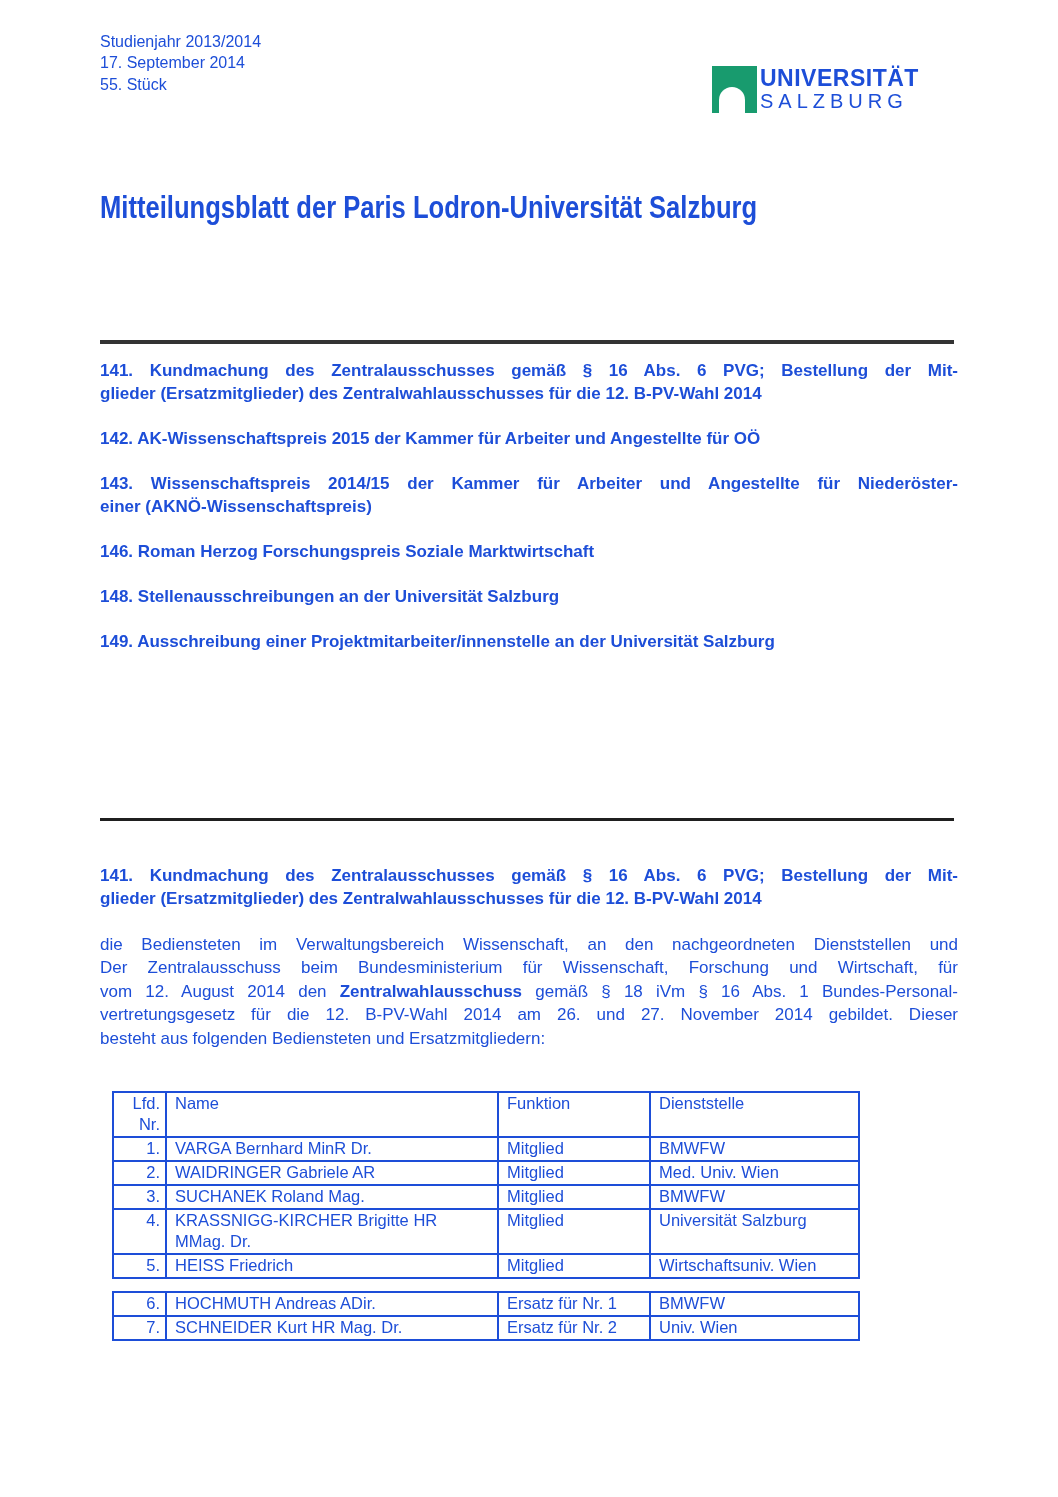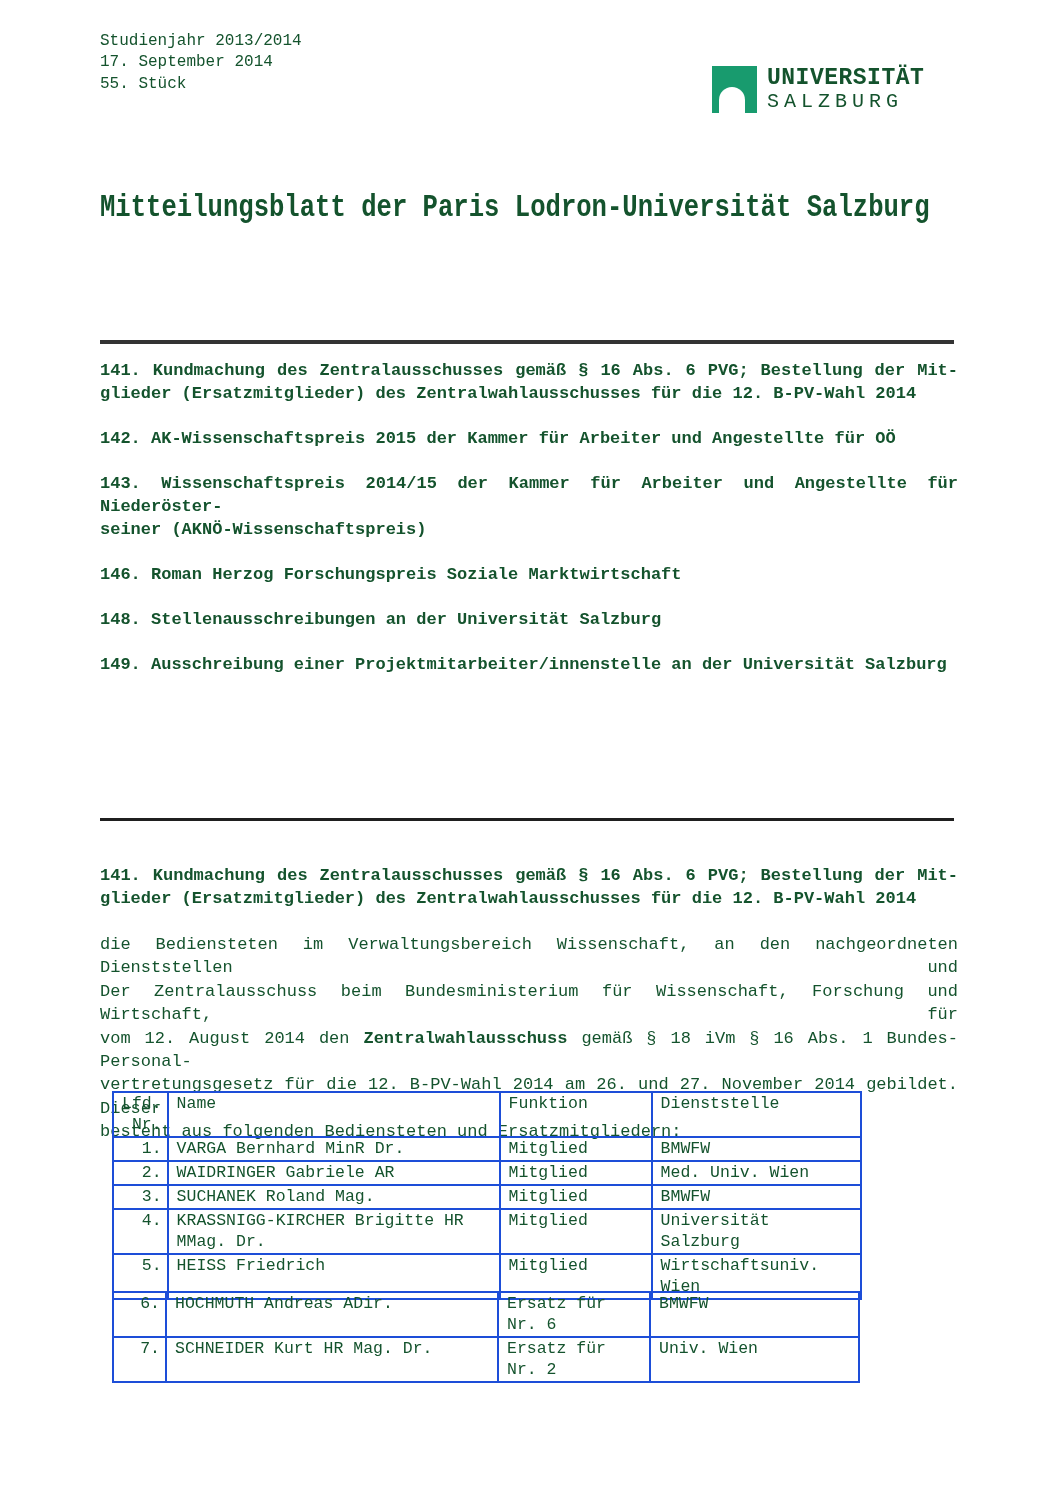--- a/index.html
+++ b/index.html
@@ -1,41 +1,41 @@
 <!DOCTYPE html>
 <html><head>
 <meta charset="utf-8">
 <style>
   html, body { margin: 0; padding: 0; background: #ffffff; }
   .page {
     position: relative;
     width: 1058px;
     height: 1497px;
     background: #ffffff;
-    font-family: Liberation Mono, monospace;
-    color: #14532d;
+    font-family: Liberation Sans, sans-serif;
+    color: #1d4ed8;
     overflow: hidden;
   }
 
   
   .masthead {
     position: absolute; left: 100px; top: 31px;
     font-size: 16px; line-height: 21.3px;
   }
 
   
   .logo { position: absolute; left: 712px; top: 66px; display: flex; }
   .logo-mark { width: 45px; height: 47px; position: relative; flex: 0 0 auto; }
   .logo-arch {
     position: absolute; left: 7px; bottom: 0;
     width: 26px; height: 26px;
     background: #ffffff;
     border-radius: 13px 13px 0 0;
   }
-  .logo-text { margin-left: 10px; padding-top: 1px; }
+  .logo-text { margin-left: 3px; padding-top: 1px; }
   .logo-line1 { font-size: 23px; font-weight: bold; line-height: 23px; letter-spacing: 0.5px; white-space: nowrap; }
   .logo-line2 { font-size: 20px; font-weight: normal; line-height: 23px; letter-spacing: 5px; white-space: nowrap; }
 
   
   .doc-title {
     position: absolute; left: 100px; top: 189px;
     font-size: 32px; font-weight: bold; white-space: nowrap;
     transform: scaleX(0.8); transform-origin: left top;
   }
 
@@ -111,21 +111,21 @@
   <div class="toc">
     <div class="toc-item">
       <div class="jline">141. Kundmachung des Zentralausschusses gemäß § 16 Abs. 6 PVG; Bestellung der Mit-</div>
       <div>glieder (Ersatzmitglieder) des Zentralwahlausschusses für die 12. B-PV-Wahl 2014</div>
     </div>
     <div class="toc-item">
       <div>142. AK-Wissenschaftspreis 2015 der Kammer für Arbeiter und Angestellte für OÖ</div>
     </div>
     <div class="toc-item">
       <div class="jline">143. Wissenschaftspreis 2014/15 der Kammer für Arbeiter und Angestellte für Niederöster-</div>
-      <div>seiner (AKNÖ-Wissenschaftspreis)</div>
+      <div>einer (AKNÖ-Wissenschaftspreis)</div>
     </div>
     <div class="toc-item">
       <div>146. Roman Herzog Forschungspreis Soziale Marktwirtschaft</div>
     </div>
     <div class="toc-item">
       <div>148. Stellenausschreibungen an der Universität Salzburg</div>
     </div>
     <div class="toc-item">
       <div>149. Ausschreibung einer Projektmitarbeiter/innenstelle an der Universität Salzburg</div>
     </div>
@@ -191,21 +191,21 @@
       <td class="c-dien">Wirtschaftsuniv. Wien</td>
     </tr>
   </tbody>
     </table>
 
   <table class="members-table table-2">
     <tbody>
         <tr>
       <td class="c-nr">6.</td>
       <td class="c-name">HOCHMUTH Andreas ADir.</td>
-      <td class="c-fun">Ersatz für Nr. 6</td>
+      <td class="c-fun">Ersatz für Nr. 1</td>
       <td class="c-dien">BMWFW</td>
     </tr>
     <tr>
       <td class="c-nr">7.</td>
       <td class="c-name">SCHNEIDER Kurt HR Mag. Dr.</td>
       <td class="c-fun">Ersatz für Nr. 2</td>
       <td class="c-dien">Univ. Wien</td>
     </tr>
   </tbody>
     </table>

